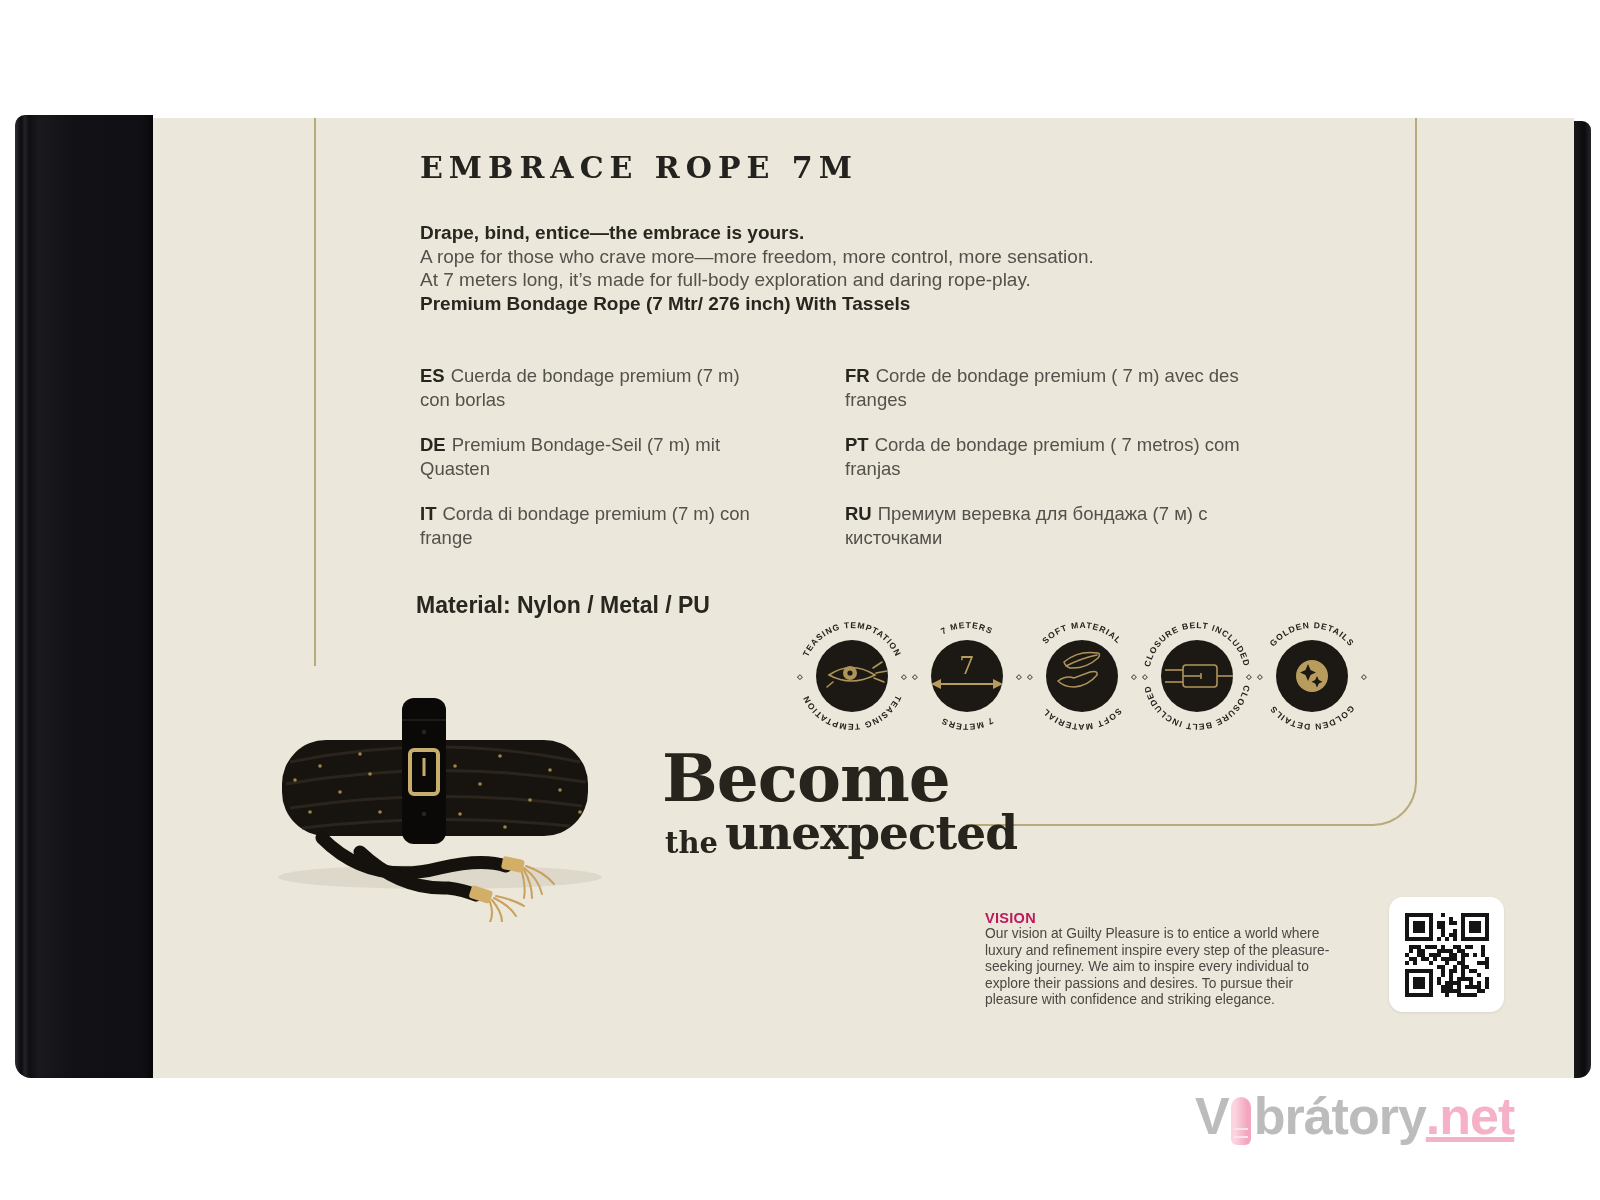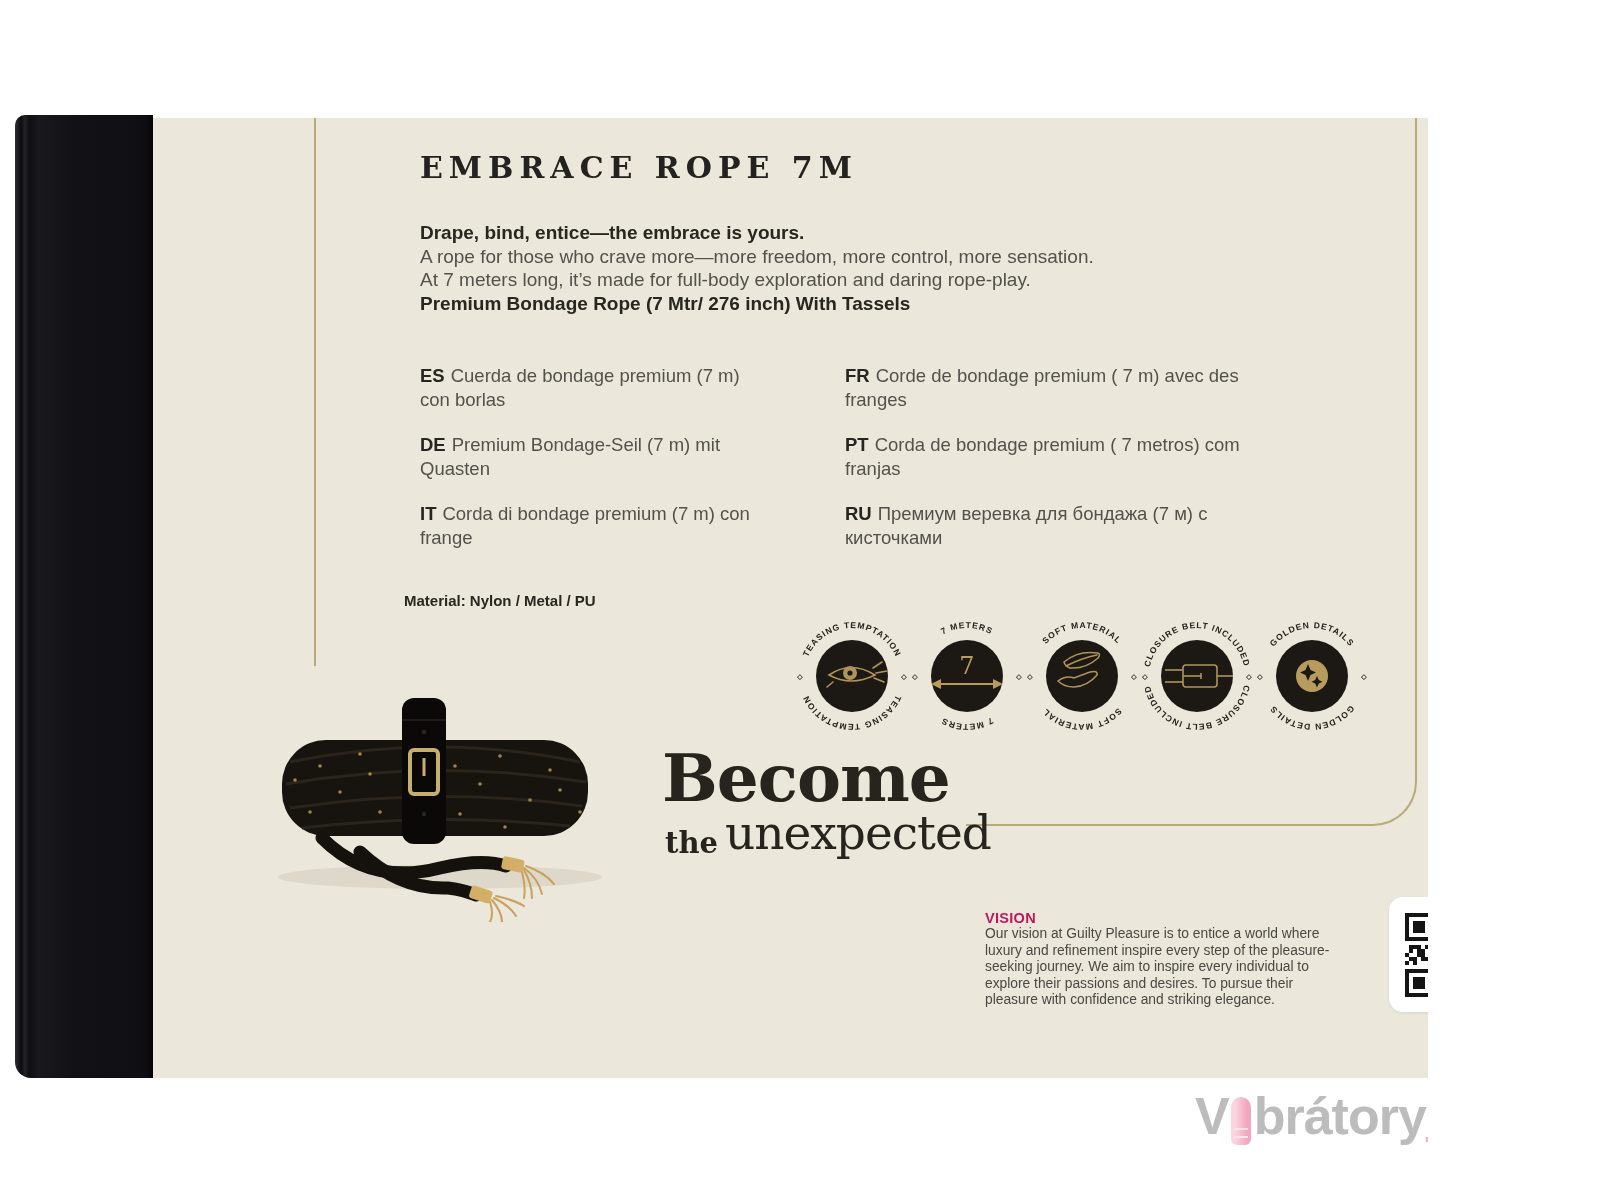--- a/index.html
+++ b/index.html
@@ -1,17 +1,17 @@
 <!DOCTYPE html>
 <html><head>
 <meta charset="utf-8">
 <style>
   html,body{margin:0;padding:0;background:#fff;}
   body{width:1600px;height:1200px;font-family:"Liberation Sans",sans-serif;}
-  .stage{position:relative;width:1428px;height:1200px;background:#ffffff;overflow:hidden;}
+  .stage{position:relative;width:1600px;height:1200px;background:#ffffff;overflow:hidden;}
   .abs{position:absolute;}
 
   
   .box-left{left:15px;top:115px;width:138px;height:963px;border-radius:10px 0 0 16px;
     background:linear-gradient(90deg,#2e2d31 0px,#0c0b0e 6px,#232226 10px,#0f0e12 14px,#1a191d 24px,#121116 60px,#100f13 100%);
     box-shadow:inset -8px 0 10px -6px #000;}
   .box-right{left:1574px;top:121px;width:17px;height:957px;border-radius:0 9px 13px 0;
     background:linear-gradient(90deg,#19181c,#0b0a0d 60%,#26252a);}
   .panel{left:153px;top:118px;width:1421px;height:960px;background:#ebe7da;}
 
@@ -23,35 +23,35 @@
     letter-spacing:6px;color:#23221e;}
 
   .intro{left:420px;top:221px;font-size:19px;line-height:23.5px;}
   .t-bold{font-weight:700;color:#27261f;}
   .t-gray{color:#53514b;}
 
   .langs{left:420px;top:364px;display:grid;grid-template-columns:425px 500px;row-gap:22px;
     font-size:18.5px;line-height:23.5px;color:#53514b;}
   .lang .code{font-weight:700;color:#26251f;margin-right:6px;}
 
-  .material{left:404px;top:592px;font-size:15px;font-weight:700;color:#27261f;}
+  .material{left:416px;top:592px;font-size:23px;font-weight:700;color:#27261f;}
 
   .badges{left:796px;top:604px;display:flex;gap:3px;}
   .badge-svg text{font-family:"Liberation Sans",sans-serif;font-weight:700;font-size:8.5px;
     fill:#24221d;letter-spacing:1px;}
   .badge-svg .dia{font-size:7px;letter-spacing:0;}
   .badge-svg .num{font-family:"DejaVu Serif",serif;font-weight:400;font-size:24px;fill:#b89c5e;letter-spacing:0;}
 
   .rope{left:250px;top:662px;}
 
   .slogan{left:645px;top:745px;color:#26241d;font-family:"DejaVu Serif",serif;}
   .slogan .w1{font-weight:700;font-size:66px;line-height:1;margin-left:17px;letter-spacing:-1px;}
   .slogan .row2{display:flex;align-items:flex-end;margin-top:-6px;margin-left:20px;}
   .slogan .w2{font-weight:700;font-size:29px;}
-  .slogan .w3{font-weight:400;font-size:47px;margin-left:7px;letter-spacing:-1px;}
+  .slogan .w3{font-weight:700;font-size:47px;margin-left:7px;letter-spacing:-1px;}
 
   .vision{left:985px;top:910px;color:#4a4843;}
   .vision .vh{font-size:14.5px;font-weight:700;color:#be185d;letter-spacing:.3px;margin-bottom:0;}
   .vision .vl{font-size:13.8px;line-height:16.6px;white-space:nowrap;}
 
   .qr-card{left:1389px;top:897px;width:115px;height:115px;background:#ffffff;border-radius:14px;
     box-shadow:0 1px 3px rgba(0,0,0,.08);display:flex;align-items:center;justify-content:center;}
 
   .logo{left:1195px;top:1086px;display:flex;align-items:baseline;font-weight:700;letter-spacing:-1px;}
   .logo .lg{font-size:52px;color:#bdbcbc;}

